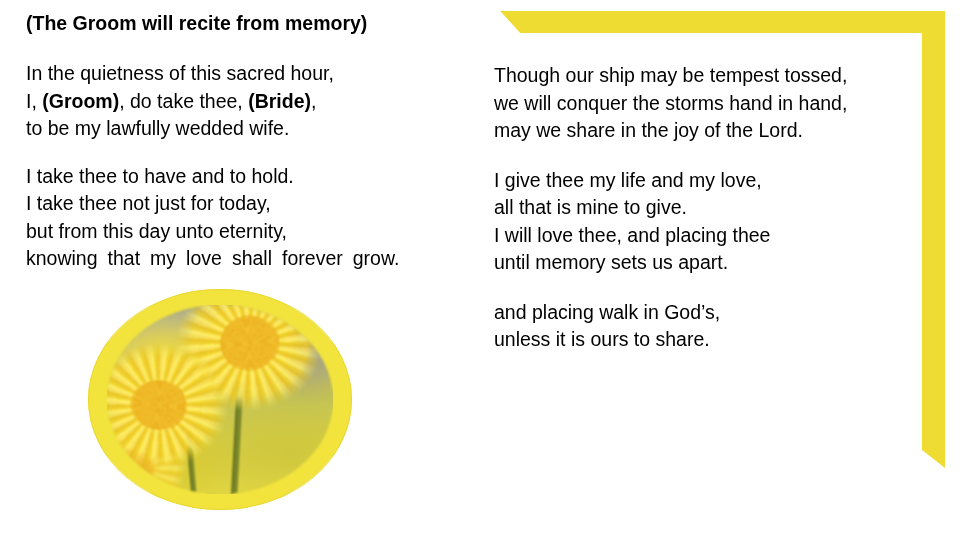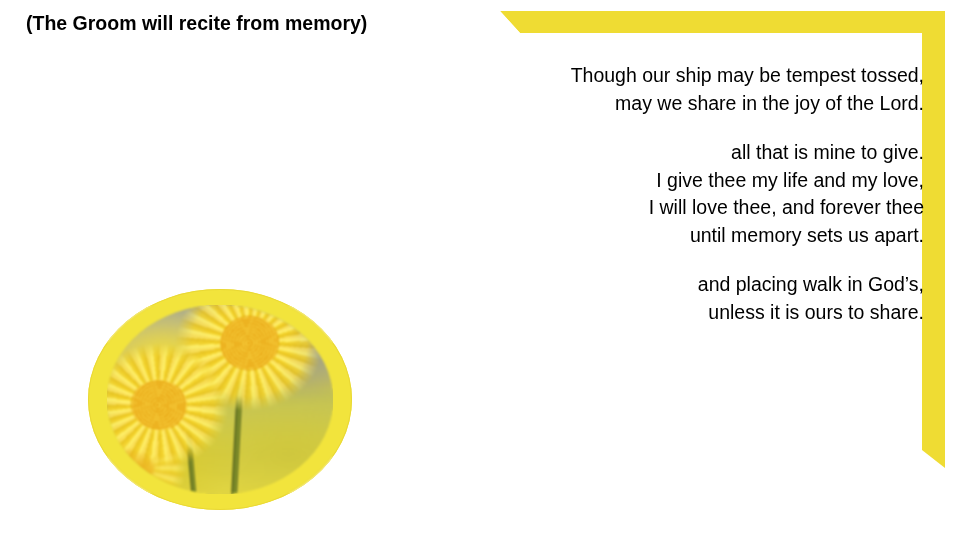--- a/index.html
+++ b/index.html
@@ -174,21 +174,21 @@
     -webkit-backdrop-filter: blur(1.1px);
   }
 
   
   .right-col {
     position: absolute;
     left: 494px;
     top: 62px;
     width: 430px;
   }
-  .right-col .stanza { line-height: 27.5px; text-align: right; }
+  .right-col .stanza { line-height: 27.5px; }
   .gap-r { height: 22px; }
 </style>
 </head>
 <body>
 
 <div id="slide">
 
   <div class="corner-bracket">
     <svg width="456" height="468" viewBox="0 0 456 468" xmlns="http://www.w3.org/2000/svg">
 
@@ -199,23 +199,34 @@
       <path d="M 428 444 L 451 462 L 428 462 Z" fill="#ffffff"></path>
     </svg>
   </div>
 
   <div class="left-col">
 
     <div class="stage-direction">(The Groom will recite from memory)</div>
 
     <div class="gap-1"></div>
 
+    <div class="stanza">
+        <span class="ln"><span>In the quietness of this sacred hour,</span></span>
+        <span class="ln"><span>I, </span><b>(Groom)</b><span>, do take thee, </span><b>(Bride)</b><span>,</span></span>
+        <span class="ln"><span>to be my lawfully wedded wife.</span></span>
+      </div>
 
     <div class="gap-2"></div>
 
+    <div class="stanza">
+        <span class="ln"><span>I take thee to have and to hold.</span></span>
+        <span class="ln"><span>I take thee not just for today,</span></span>
+        <span class="ln"><span>but from this day unto eternity,</span></span>
+        <span class="ln-justified"><span>knowing that my love shall forever grow.</span></span>
+      </div>
   </div>
 
   <div class="flower-frame">
     <div class="flower-photo">
       <div class="ph-sky"></div>
       <div class="ph-field"></div>
       <div class="ph-glow-tl"></div>
       <div class="ph-sky-right"></div>
 
       <div class="stem stem-a"></div>
@@ -232,29 +243,30 @@
       </div>
 
       <div class="soft-blur"></div>
     </div>
   </div>
 
   <div class="right-col">
 
     <div class="stanza">
         <span class="ln"><span>Though our ship may be tempest tossed,</span></span>
+        <span class="ln"><span>we will conquer the storms hand in hand,</span></span>
         <span class="ln"><span>may we share in the joy of the Lord.</span></span>
       </div>
 
     <div class="gap-r"></div>
 
     <div class="stanza">
+        <span class="ln"><span>I give thee my life and my love,</span></span>
         <span class="ln"><span>all that is mine to give.</span></span>
-        <span class="ln"><span>I give thee my life and my love,</span></span>
-        <span class="ln"><span>I will love thee, and forever thee</span></span>
+        <span class="ln"><span>I will love thee, and placing thee</span></span>
         <span class="ln"><span>until memory sets us apart.</span></span>
       </div>
 
     <div class="gap-r"></div>
 
     <div class="stanza">
         <span class="ln"><span>and placing walk in God’s,</span></span>
         <span class="ln"><span>unless it is ours to share.</span></span>
       </div>
   </div>

